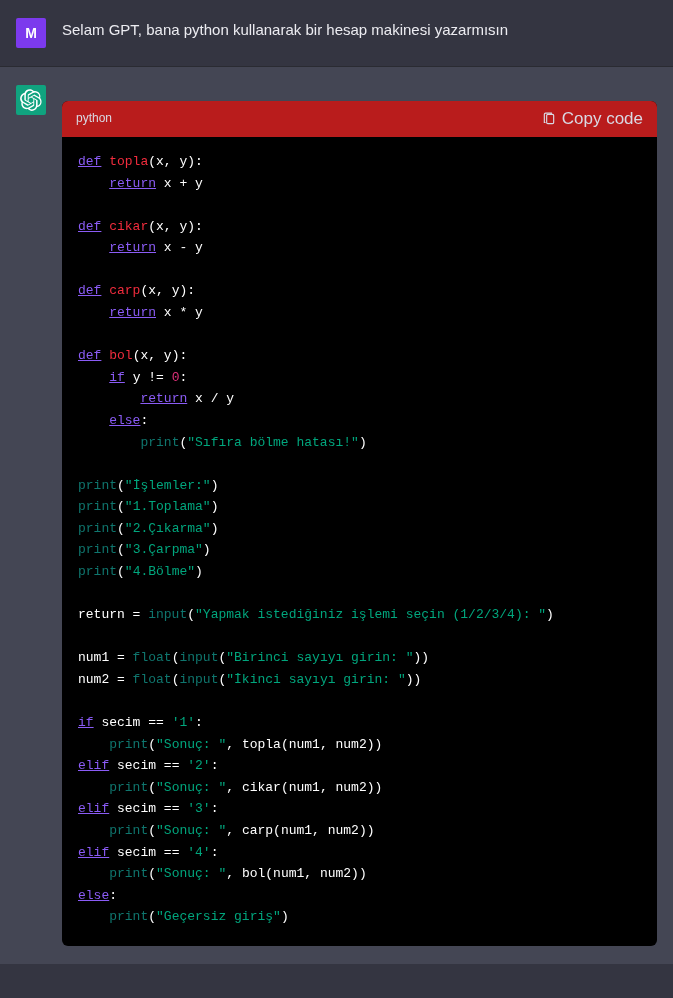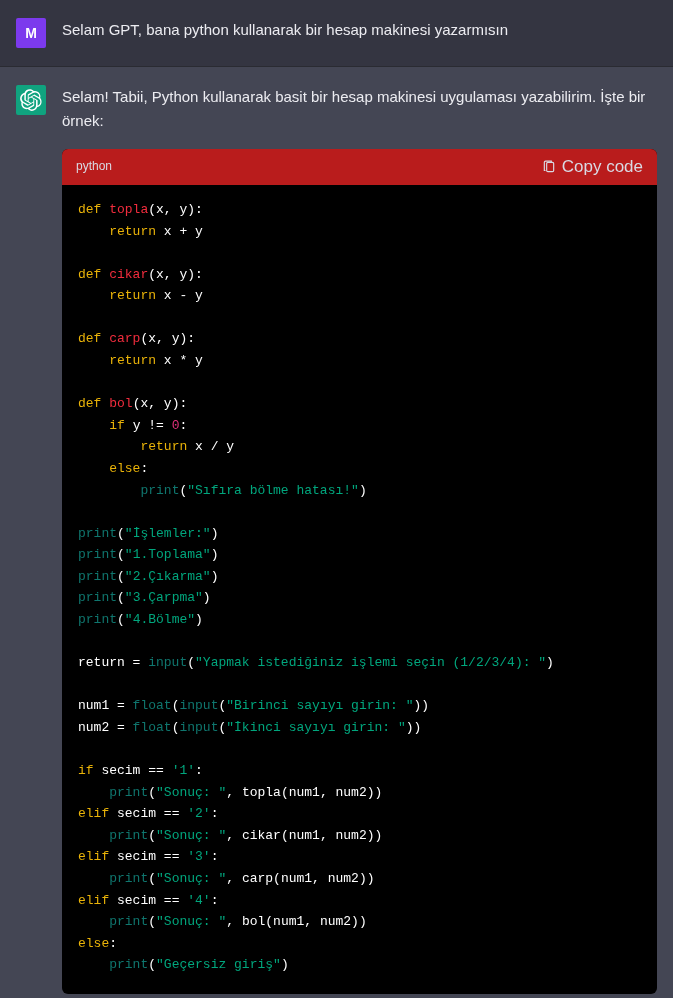--- a/index.html
+++ b/index.html
@@ -44,42 +44,41 @@
   .copy-btn svg { width: 14px; height: 14px; }
   pre {
     padding: 14px 16px 18px;
     font-family: "SFMono-Regular", Consolas, "Liberation Mono", Menlo, monospace;
     font-size: 13px;
     line-height: 1.66;
     color: #fff;
     white-space: pre;
     overflow-x: auto;
   }
-  .tk-kw   { color: #eab308; }
+  .tk-kw   { color: #8b5cf6; text-decoration: underline; }
   .tk-fn   { color: #f22c3d; }
   .tk-str  { color: #00a67d; }
   .tk-num  { color: #df3079; }
   .tk-bi   { color: #0f766e; }
 </style>
 </head>
 <body>
 
 <div class="msg-row user-row">
   <div class="avatar avatar-user">M</div>
   <div class="msg-content">Selam GPT, bana python kullanarak bir hesap makinesi yazarmısın</div>
 </div>
 
 <div class="msg-row assistant-row">
   <div class="avatar avatar-bot">
     <svg viewBox="0 0 41 41" fill="none">
       <path d="M37.5 16.8c.9-2.7.6-5.7-.9-8.1-2.2-3.9-6.7-5.9-11-4.9C23.7 1.6 20.9.4 18 .5c-4.5 0-8.4 2.9-9.8 7.1-2.8.6-5.2 2.3-6.6 4.8-2.3 3.9-1.7 8.8 1.3 12.1-.9 2.7-.6 5.7.9 8.1 2.2 3.9 6.7 5.9 11 4.9 1.9 2.2 4.7 3.4 7.6 3.3 4.5 0 8.4-2.9 9.8-7.1 2.8-.6 5.2-2.3 6.6-4.8 2.3-3.9 1.7-8.8-1.3-12.1zM22.4 38.2c-1.8 0-3.5-.6-4.9-1.8l.2-.1 8.1-4.7c.4-.2.7-.7.7-1.1V19l3.4 2v9.5c0 4.3-3.3 7.7-7.5 7.7zM6.2 31.3c-.9-1.5-1.2-3.4-.9-5.1l.2.1 8.1 4.7c.4.2.9.2 1.3 0l9.9-5.7v3.9l-8.2 4.8c-3.6 2.1-8.3.9-10.4-2.7zM4.1 13.8c.9-1.5 2.3-2.7 4-3.4v9.7c0 .5.3.9.7 1.1l9.9 5.7-3.4 2-8.2-4.7c-3.6-2.1-4.9-6.8-3-10.4zm28.2 6.6l-9.9-5.7 3.4-2 8.2 4.7c3.7 2.1 4.9 6.8 2.8 10.5-.9 1.5-2.3 2.7-4 3.3v-9.7c.1-.4-.1-.9-.5-1.1zm3.4-5.1l-.2-.1-8.1-4.7c-.4-.2-.9-.2-1.3 0l-9.9 5.7v-3.9l8.2-4.8c3.7-2.1 8.3-.8 10.4 2.8.9 1.5 1.2 3.3.9 5zm-21.4 7l-3.4-2v-9.5c0-4.2 3.4-7.7 7.7-7.7 1.8 0 3.5.6 4.9 1.8l-.2.1-8.1 4.7c-.4.2-.7.7-.7 1.1l-.2 11.5zm1.8-4l4.4-2.5 4.4 2.5v5.1l-4.4 2.5-4.4-2.5v-5.1z" fill="#fff"></path>
     </svg>
   </div>
   <div class="msg-content">
-    <div>Selam! Tabii, Python kullanarak basit bir hesap makinesi uygulaması yazabilirim. İşte bir örnek:</div>
 
     <div class="code-block">
       <div class="code-header">
         <span>python</span>
         <button class="copy-btn">
           <svg viewBox="0 0 24 24" fill="none" stroke="currentColor" stroke-width="2">
             <rect x="8" y="4" width="12" height="16" rx="2"></rect>
             <path d="M16 4V2H6a2 2 0 0 0-2 2v14h2"></path>
           </svg>
           <span>Copy code</span>

